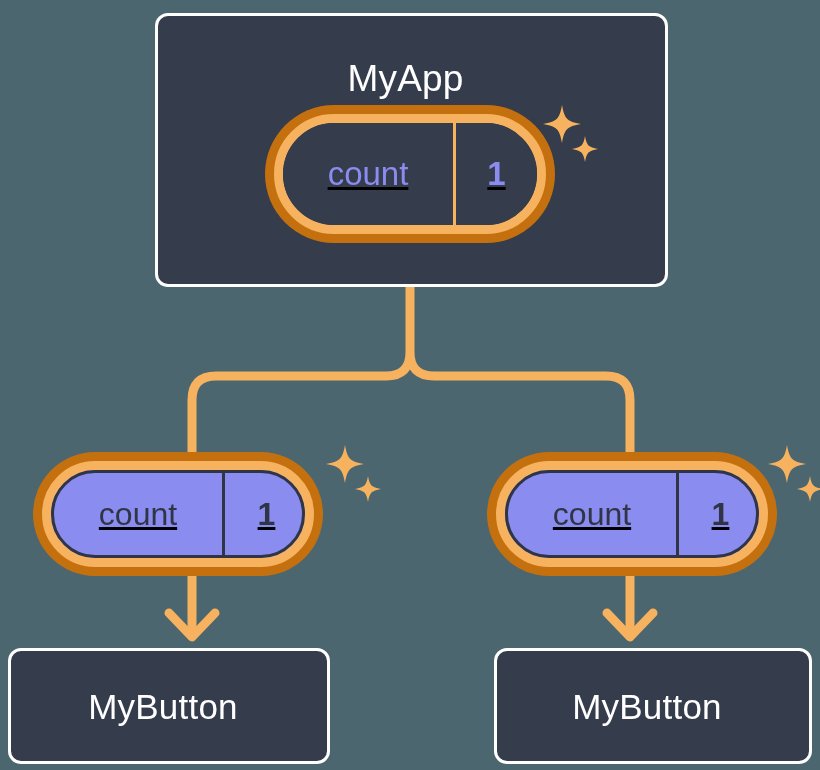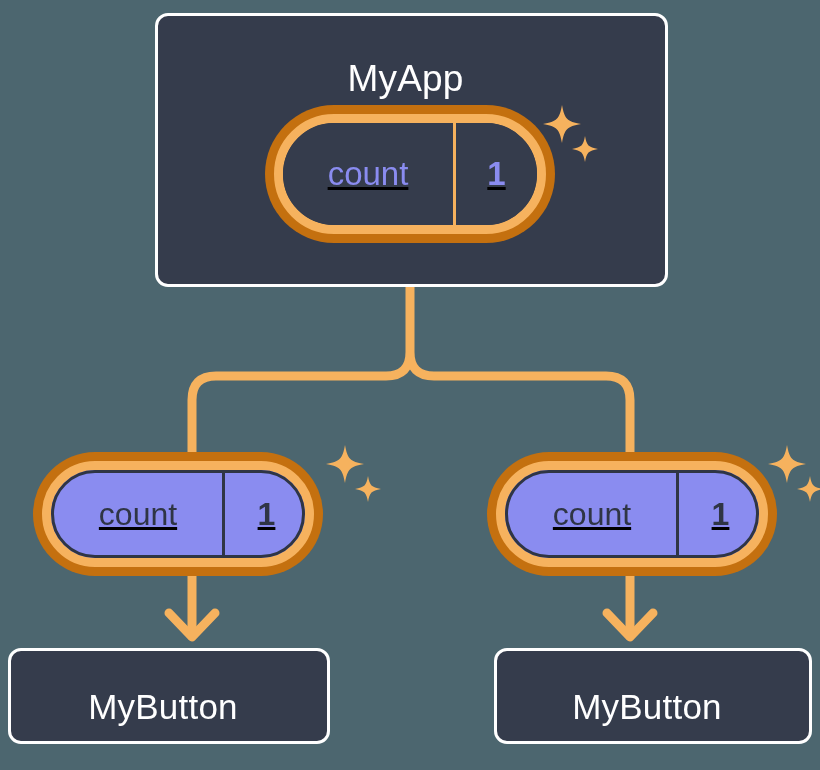--- a/index.html
+++ b/index.html
@@ -54,21 +54,21 @@
     top: 13px;
     width: 513px;
     height: 274px;
   }
   #myapp-box .box-title {
     top: 42px;
     font-size: 37px;
   }
 
   .mybutton-box {
-    height: 96px;
+    height: 116px;
     text-decoration: underline;
   }
   .mybutton-box .box-title {
     top: 36px;
     font-size: 35px;
   }
   #mybutton-box-left {
     left: 8px;
     top: 648px;
     width: 322px;

